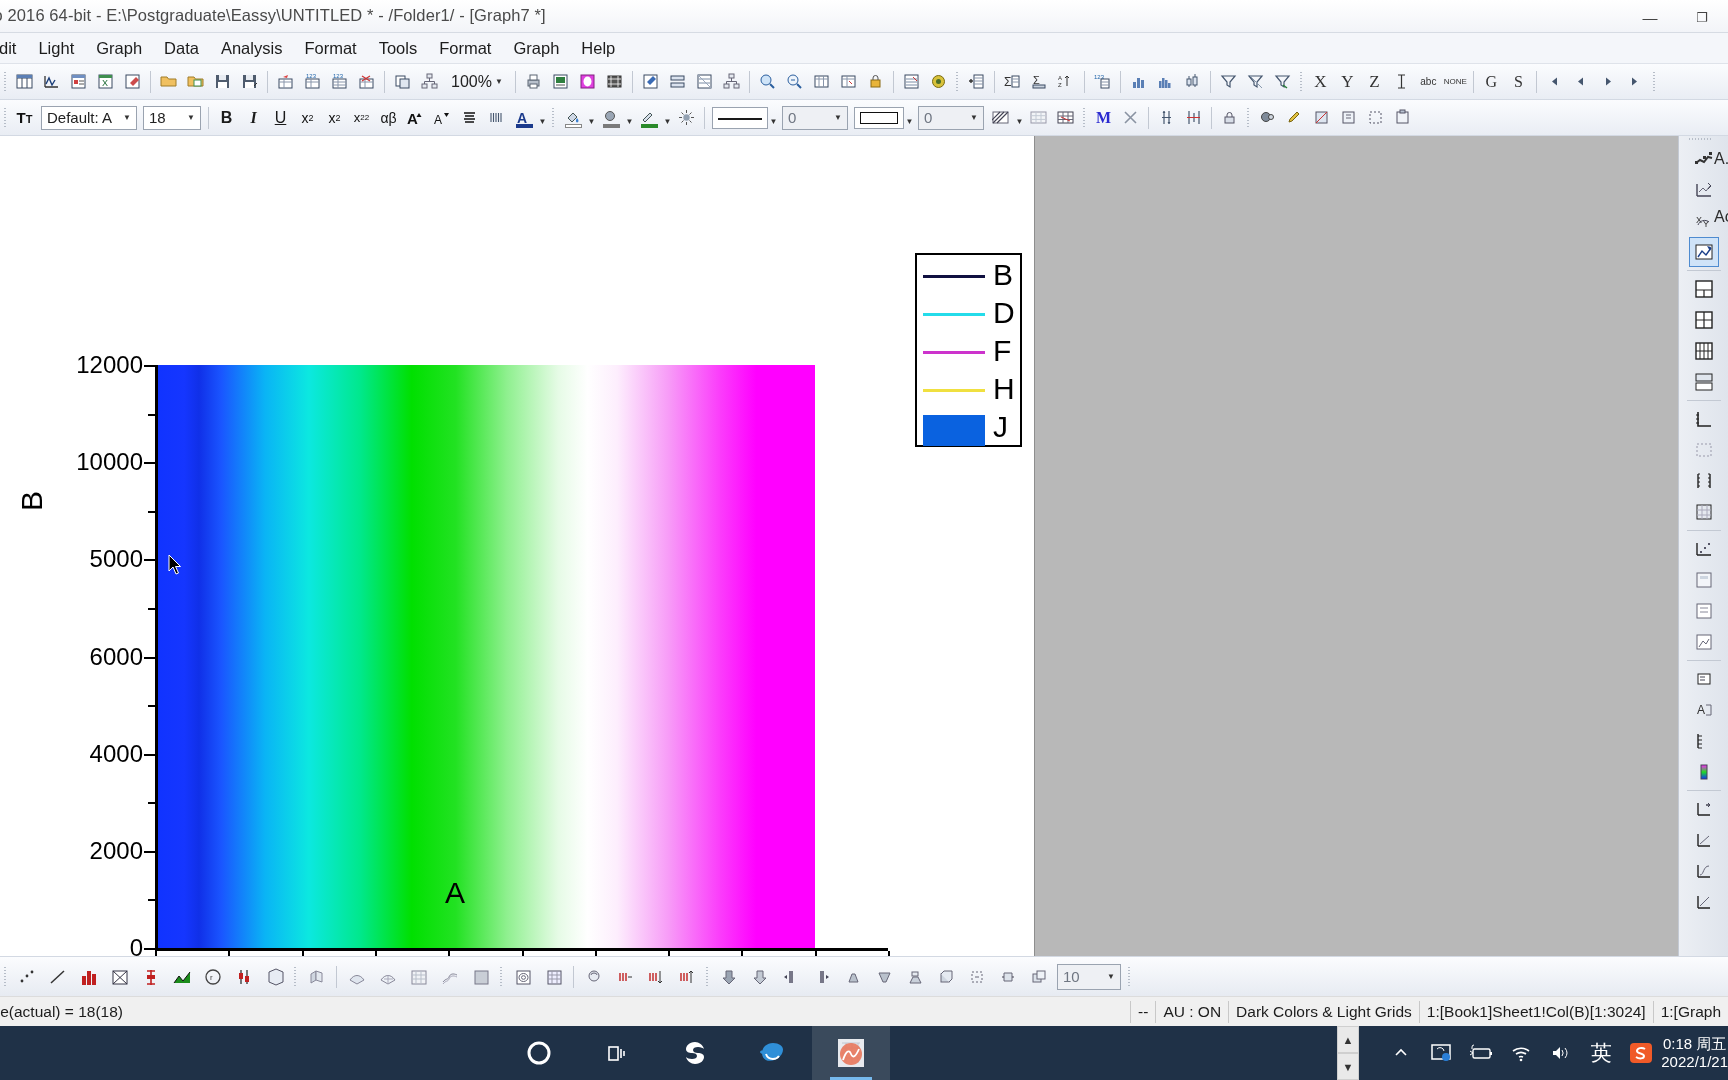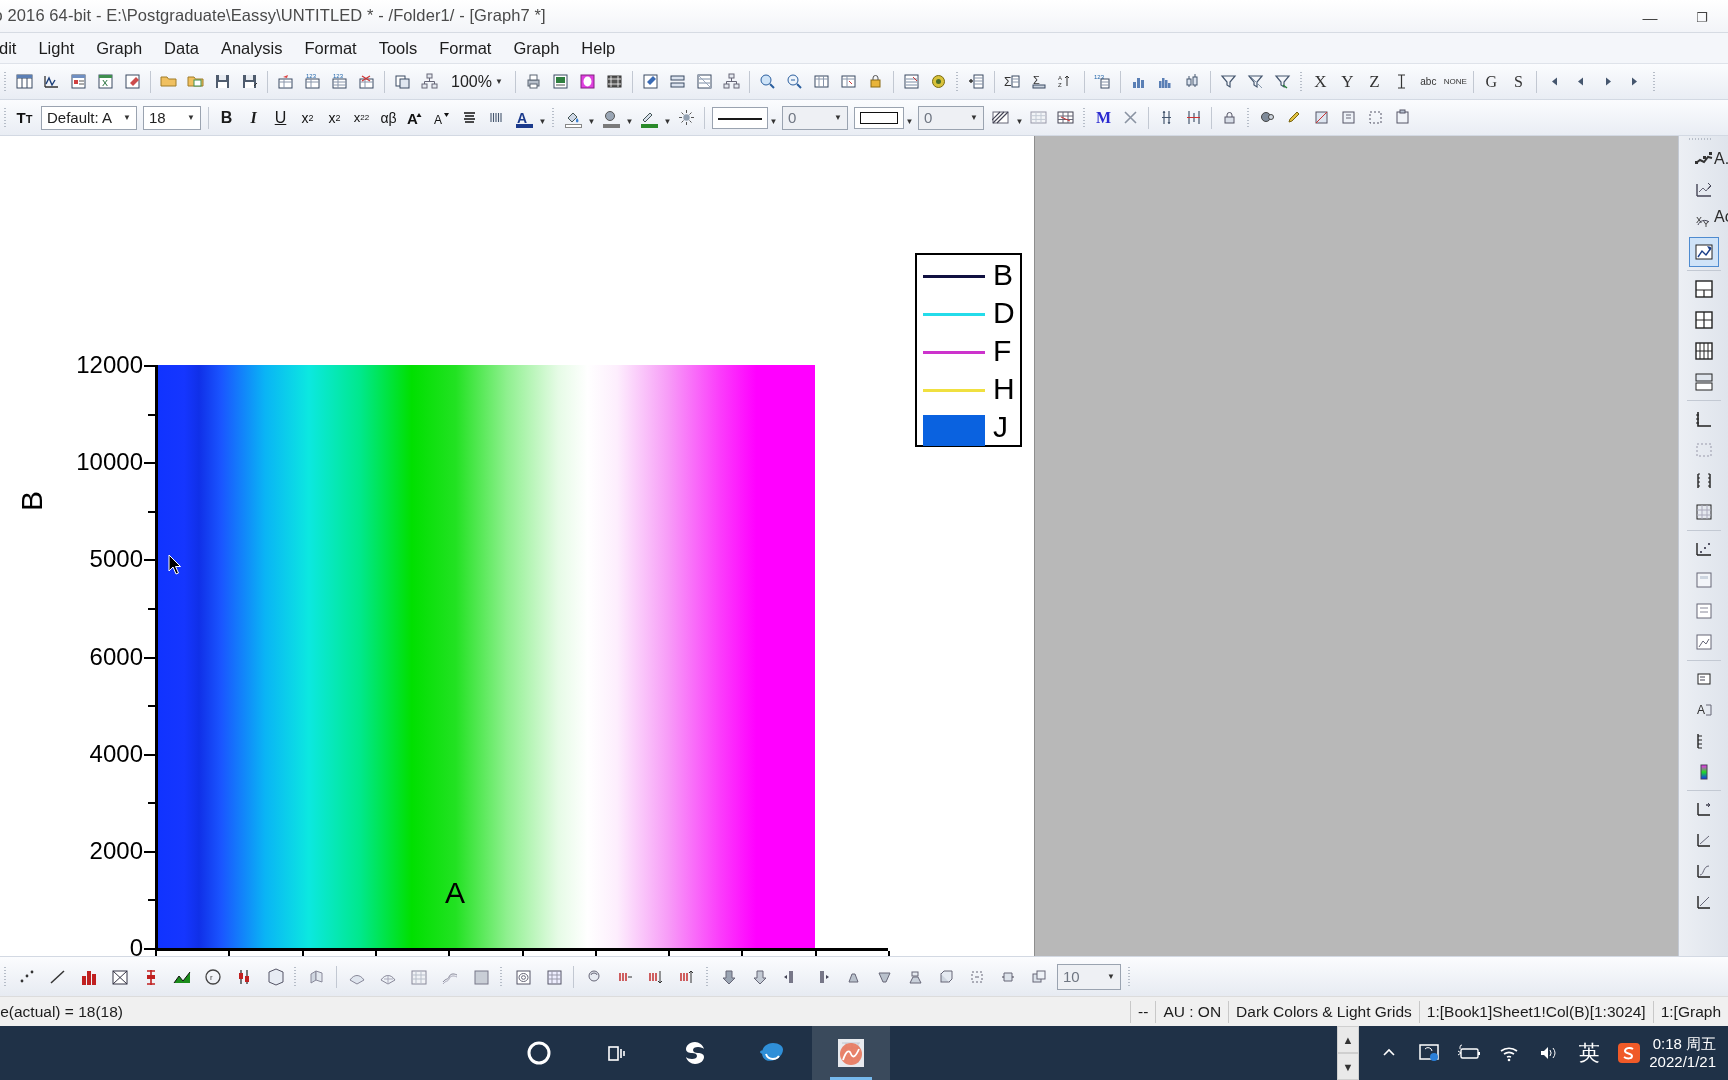--- a/index.html
+++ b/index.html
@@ -176,21 +176,21 @@
     background:#eceef1; display:flex; align-items:center;
   }
   .search-ico { margin-left:-8px; width:40px; display:flex; justify-content:center; }
   .search-txt { font-size:19px; color:#1a1a1a; margin-left:2px; }
   .tb-icons { position:absolute; left:500px; top:0; height:54px; display:flex; align-items:center; }
   .tb-ico { width:78px; height:54px; display:flex; align-items:center; justify-content:center; }
   .tb-ico.active { background:#3a4a5c; }
   .tb-ico.active::after { content:""; position:absolute; bottom:0; width:42px; height:3px; background:#76b9ed; }
   .tray { position:absolute; right:0; top:0; height:54px; display:flex; align-items:center; }
   .tray-ico { width:40px; height:54px; display:flex; align-items:center; justify-content:center; color:#fff; font-size:17px;}
-  .clock { color:#fff; font-size:15px; line-height:18px; text-align:right; padding-right:12px; white-space:nowrap;}
+  .clock { color:#fff; font-size:15px; line-height:18px; text-align:center; white-space:nowrap;}
   .scroll-spin { position:absolute; left:1337px; top:1026px; width:22px; height:54px;
     background:#e9e9e9; display:flex; flex-direction:column; }
   .scroll-spin div { flex:1; display:flex; align-items:center; justify-content:center; font-size:11px; color:#333;
     border:1px solid #cfcfcf;}
 </style>
 </head>
 <body>
 
 <div id="app">
 

